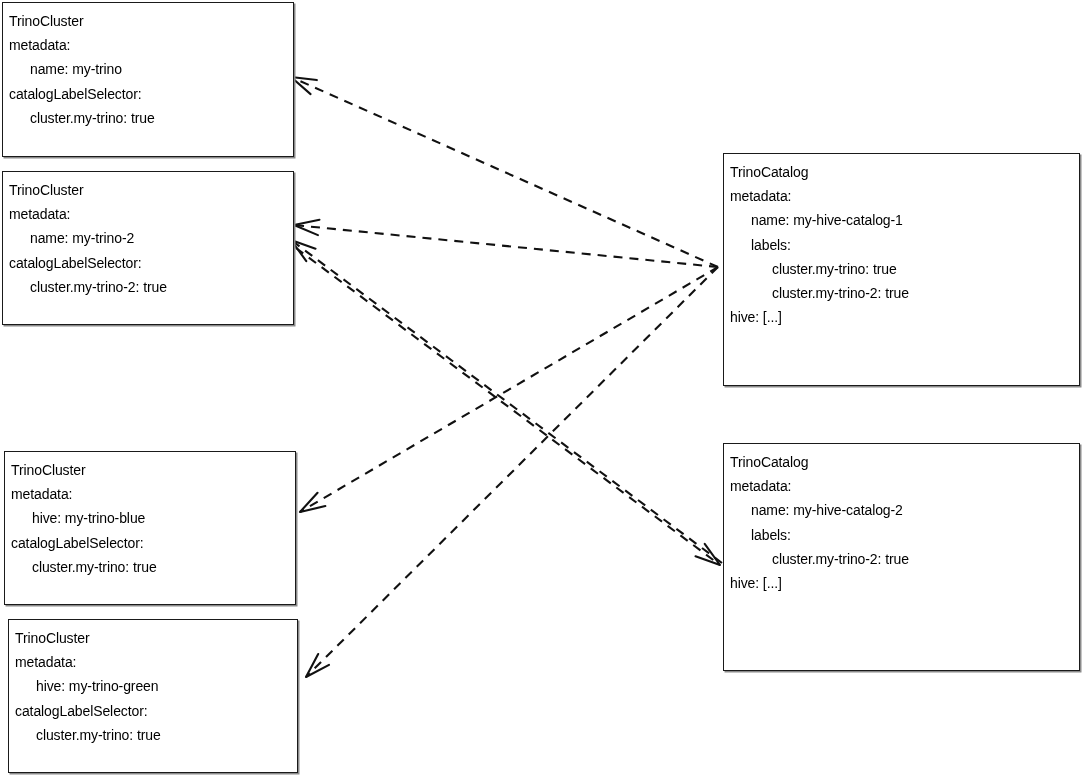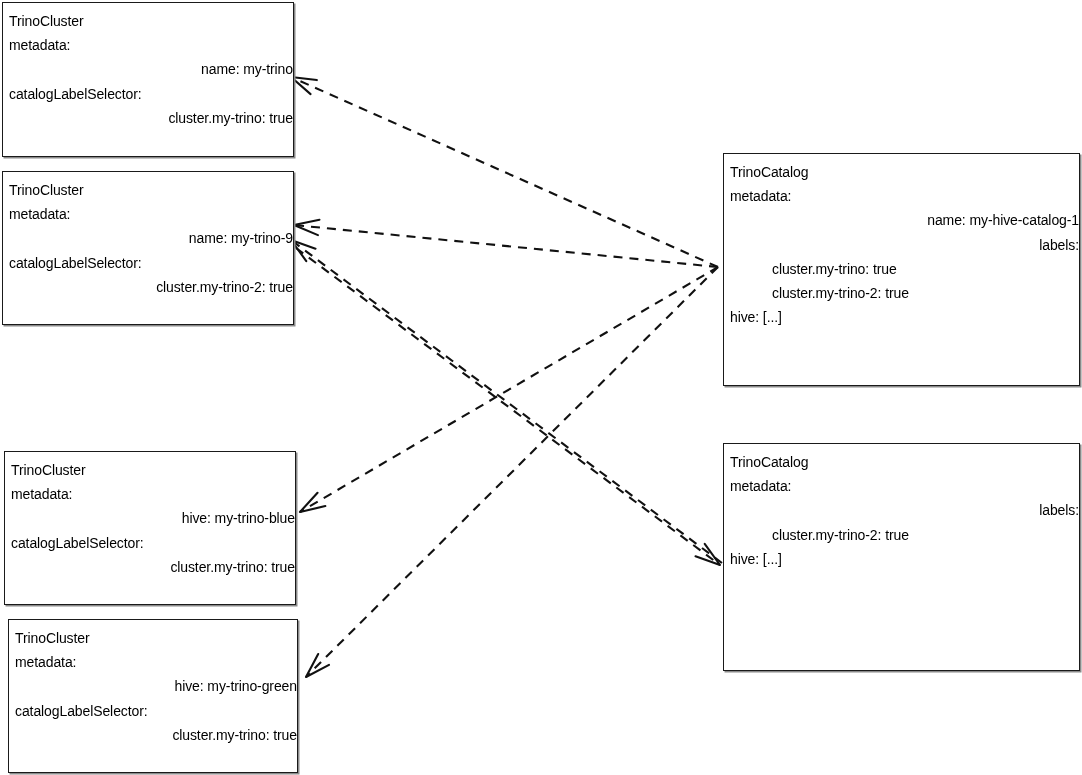--- a/index.html
+++ b/index.html
@@ -29,21 +29,21 @@
     padding: 6px 0 0 6px;
     font-size: 14px;
     line-height: 24.2px;
     color: #000000;
     white-space: pre;
     letter-spacing: -0.1px;
   }
   .line {
     display: block;
   }
-  .ind1 { padding-left: 21px; text-align: right; }
+  .ind1 { padding-left: 21px; }
   .ind2 { padding-left: 42px; }
   svg.edges {
     position: absolute;
     left: 0;
     top: 0;
     width: 1082px;
     height: 775px;
     z-index: 1;
     overflow: visible;
   }
@@ -70,29 +70,29 @@
         <path d="M 315.484364061452 248.7473376810477 L 291 240 L 306.2686992844826 261.0444012069729"></path>
         <path d="M 695.5056815382543 556.2805755296243 L 720 565 L 704.7073240101157 543.9730158827183"></path>
       </g>
   </svg>
 
   <div id="node-layer">
       <div class="node" style="left: 2px; top: 2px; width: 292px; height: 155px;">
         <div class="node-body"><span class="line">TrinoCluster</span><span class="line">metadata:</span><span class="line ind1">name: my-trino</span><span class="line">catalogLabelSelector:</span><span class="line ind1">cluster.my-trino: true</span></div>
       </div>
       <div class="node" style="left: 2px; top: 171px; width: 292px; height: 154px;">
-        <div class="node-body"><span class="line">TrinoCluster</span><span class="line">metadata:</span><span class="line ind1">name: my-trino-9</span><span class="line">catalogLabelSelector:</span><span class="line ind1">cluster.my-trino-2: true</span></div>
+        <div class="node-body"><span class="line">TrinoCluster</span><span class="line">metadata:</span><span class="line ind1">name: my-trino-2</span><span class="line">catalogLabelSelector:</span><span class="line ind1">cluster.my-trino-2: true</span></div>
       </div>
       <div class="node" style="left: 4px; top: 451px; width: 292px; height: 154px;">
         <div class="node-body"><span class="line">TrinoCluster</span><span class="line">metadata:</span><span class="line ind1">hive: my-trino-blue</span><span class="line">catalogLabelSelector:</span><span class="line ind1">cluster.my-trino: true</span></div>
       </div>
       <div class="node" style="left: 8px; top: 619px; width: 290px; height: 154px;">
         <div class="node-body"><span class="line">TrinoCluster</span><span class="line">metadata:</span><span class="line ind1">hive: my-trino-green</span><span class="line">catalogLabelSelector:</span><span class="line ind1">cluster.my-trino: true</span></div>
       </div>
       <div class="node" style="left: 723px; top: 153px; width: 357px; height: 233px;">
         <div class="node-body"><span class="line">TrinoCatalog</span><span class="line">metadata:</span><span class="line ind1">name: my-hive-catalog-1</span><span class="line ind1">labels:</span><span class="line ind2">cluster.my-trino: true</span><span class="line ind2">cluster.my-trino-2: true</span><span class="line">hive: [...]</span></div>
       </div>
       <div class="node" style="left: 723px; top: 443px; width: 357px; height: 228px;">
-        <div class="node-body"><span class="line">TrinoCatalog</span><span class="line">metadata:</span><span class="line ind1">labels:</span><span class="line ind2">cluster.my-trino-2: true</span><span class="line">hive: [...]</span></div>
+        <div class="node-body"><span class="line">TrinoCatalog</span><span class="line">metadata:</span><span class="line ind1">name: my-hive-catalog-2</span><span class="line ind1">labels:</span><span class="line ind2">cluster.my-trino-2: true</span><span class="line">hive: [...]</span></div>
       </div>
     </div>
 
 </div>
 
 </body></html>

